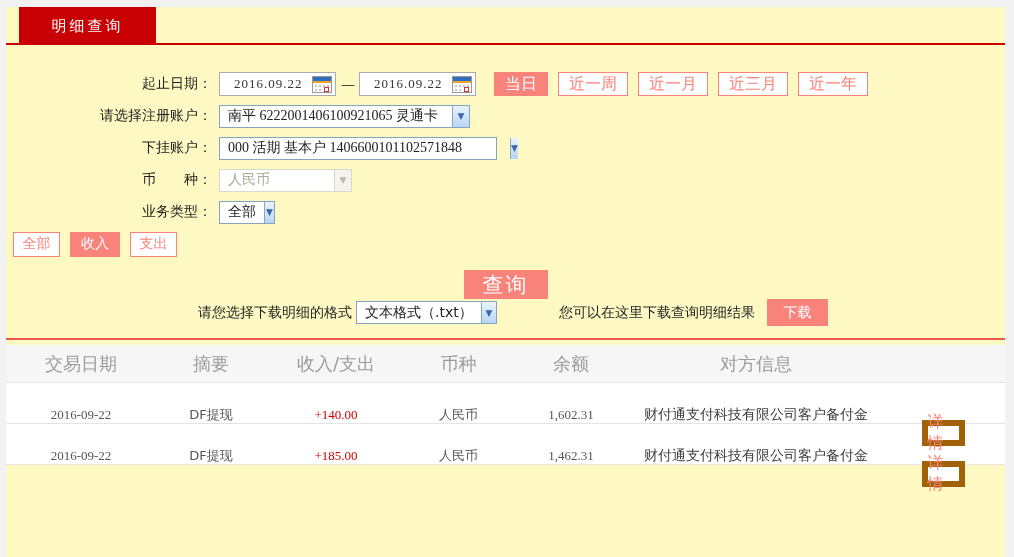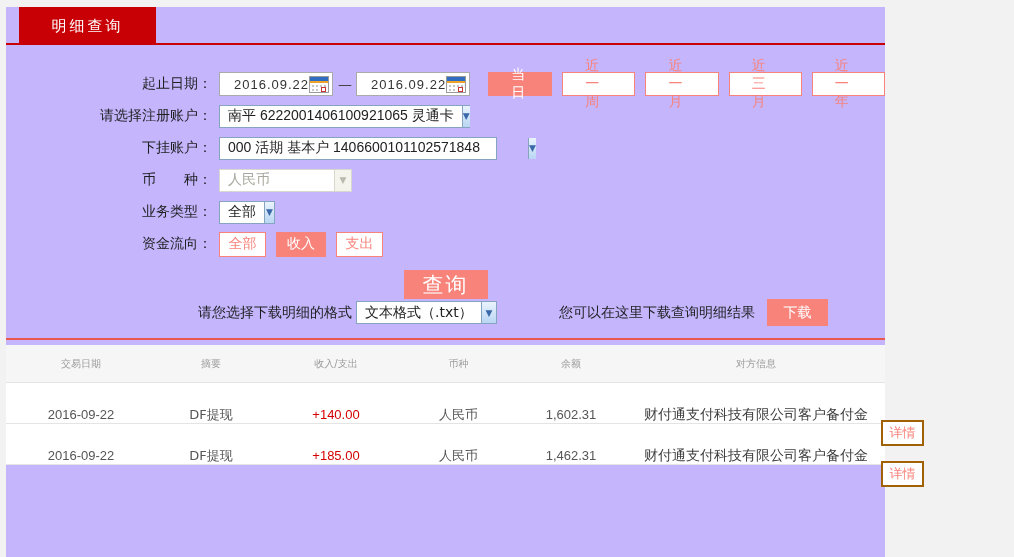--- a/index.html
+++ b/index.html
@@ -4,26 +4,26 @@
 <style>
   * { box-sizing: border-box; margin: 0; padding: 0; }
   html,body { width:1014px; height:557px; }
   body {
     position: relative;
     background: #f1f2f1;
     font-family: "DejaVu Sans", "Liberation Sans", sans-serif;
     color: #222;
     overflow: hidden;
   }
-  .num { font-family: Liberation Sans, sans-serif; }
+  .num { font-family: Liberation Serif, serif; }
 
   .panel {
     position: absolute; left: 6px; top: 7px;
-    width: 879px; height: 550px;
-    background: #c4b5fd;
+    width: 999px; height: 550px;
+    background: #fef9c3;
   }
 
   
   .tab-bar { height: 38px; border-bottom: 2px solid #c80005; }
   .tab {
     margin-left: 13px; width: 137px; height: 38px;
     background: #c80005; color: #fff;
     display: flex; align-items: center; justify-content: center;
     font-size: 15px; letter-spacing: 3px; cursor: pointer;
   }
@@ -37,23 +37,23 @@
     margin-left: 7px; width: 117px; height: 24px;
     border: 1px solid #ababab; background: #fff;
     display: flex; align-items: center;
     padding: 0 3px 0 14px; cursor: text;
   }
   .dinput .dtext { font-size: 13px; letter-spacing: 1px; color: #333; }
   .dinput svg { margin-left: auto; cursor: pointer; }
   .dash { margin: 0 4px 0 5px; color: #444; font-size: 14px; }
 
   .qbtn {
-    height: 24px; padding: 0 22px; margin-left: 10px;
+    height: 24px; padding: 0 10px; margin-left: 10px;
     background: #fff; border: 1px solid #f8837b; color: #f8837b;
-    font-size: 14px; display: flex; align-items: center; cursor: pointer;
+    font-size: 16px; display: flex; align-items: center; cursor: pointer;
   }
   .qbtn.first { margin-left: 18px; }
   .qbtn.solid { background: #f8837b; color: #fff; }
 
   .xpsel {
     margin-left: 7px; height: 23px; background: #fff;
     border: 1px solid #86a3bf;
     display: flex; align-items: center; font-size: 14px; color: #222;
     cursor: pointer;
   }
@@ -106,28 +106,28 @@
   .tbl-topline { margin-top: 12px; height: 2px; background: #e8584e; }
   .trow {
     display: grid;
     grid-template-columns: 150px 110px 140px 105px 120px 250px 1fr;
     align-items: center;
     border-bottom: 1px solid #e4e4e4;
   }
   .trow > div { display: flex; justify-content: center; align-items: center; }
   .thead {
     margin-top: 5px; height: 38px; background: #f6f6f6;
-    color: #9b9b9b; font-size: 10px;
+    color: #9b9b9b; font-size: 18px;
   }
   .tdata { height: 41px; background: #fff; font-size: 13px; color: #555; }
   .cell-counterparty { color: #3d3d3d; font-size: 14px; }
   .amount { color: #d40000; }
   .detail-btn {
     width: 43px; height: 26px; background: #fff;
-    border: 2px solid #a16207; color: #f8837b; font-size: 13px;
+    border: 6px solid #a16207; color: #f8837b; font-size: 16px;
     font-family: inherit; cursor: pointer;
     display:flex; align-items:center; justify-content:center;margin-top:37px;
   }
 </style>
 </head>
 <body>
 
 <div class="panel">
 
   <div class="tab-bar">
@@ -202,21 +202,20 @@
 
     <div class="frow">
       <div class="flabel">业务类型：</div>
       <div class="xpsel w-biz">
         <span class="txt">全部</span>
         <span class="arr">▼</span>
       </div>
     </div>
 
     <div class="frow">
-      <div class="flabel">资金流向：</div>
       <div class="fbtn first">全部</div>
       <div class="fbtn solid">收入</div>
       <div class="fbtn">支出</div>
     </div>
 
     <div class="qrow">
       <div class="query-btn">查询</div>
     </div>
 
     <div class="dlrow">

